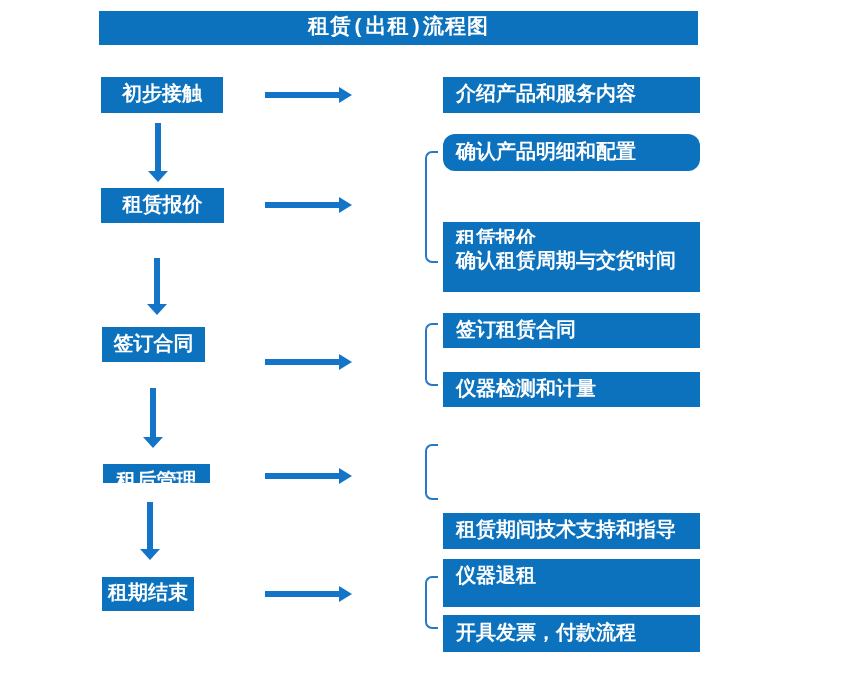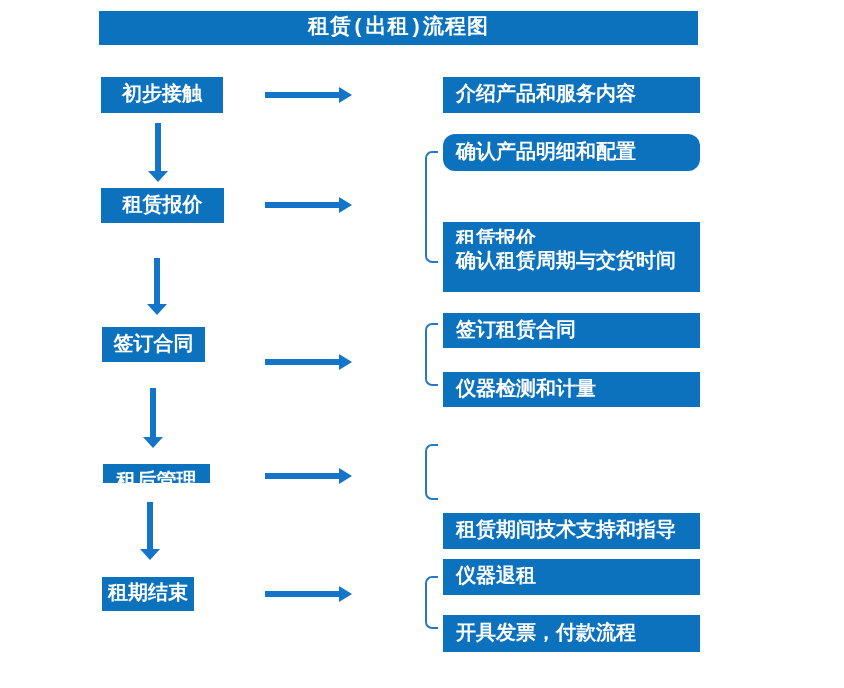--- a/index.html
+++ b/index.html
@@ -43,21 +43,21 @@
 
   
   .d1  { top:77px;  height:36px; line-height:36px; }
   .d2  { top:134px; height:37px; line-height:37px;border-radius:12px; }
   .d3  { top:186px; height:36px; line-height:36px;margin-top:36px; }
   .d4  { top:244px; height:48px; line-height:36px; }
   .d5  { top:313px; height:35px; line-height:35px; }
   .d6  { top:372px; height:35px; line-height:35px; }
   .d7  { top:424px; height:35px; line-height:35px; }
   .d8  { top:493px; height:36px; line-height:36px;margin-top:20px; }
-  .d9  { top:559px; height:36px; line-height:36px; }
+  .d9  { top:559px; height:48px; line-height:36px; }
   .d10 { top:609px; height:37px; line-height:37px;margin-top:6px; }
 
   
   .harrow { position:absolute; left:265px; width:87px; height:16px; }
   .harrow .shaft {
     position:absolute; left:0; top:5px; width:75px; height:6px;
     background: var(--arrow, #1374c8);
   }
   .harrow .head {
     position:absolute; left:74px; top:0; width:0; height:0;

